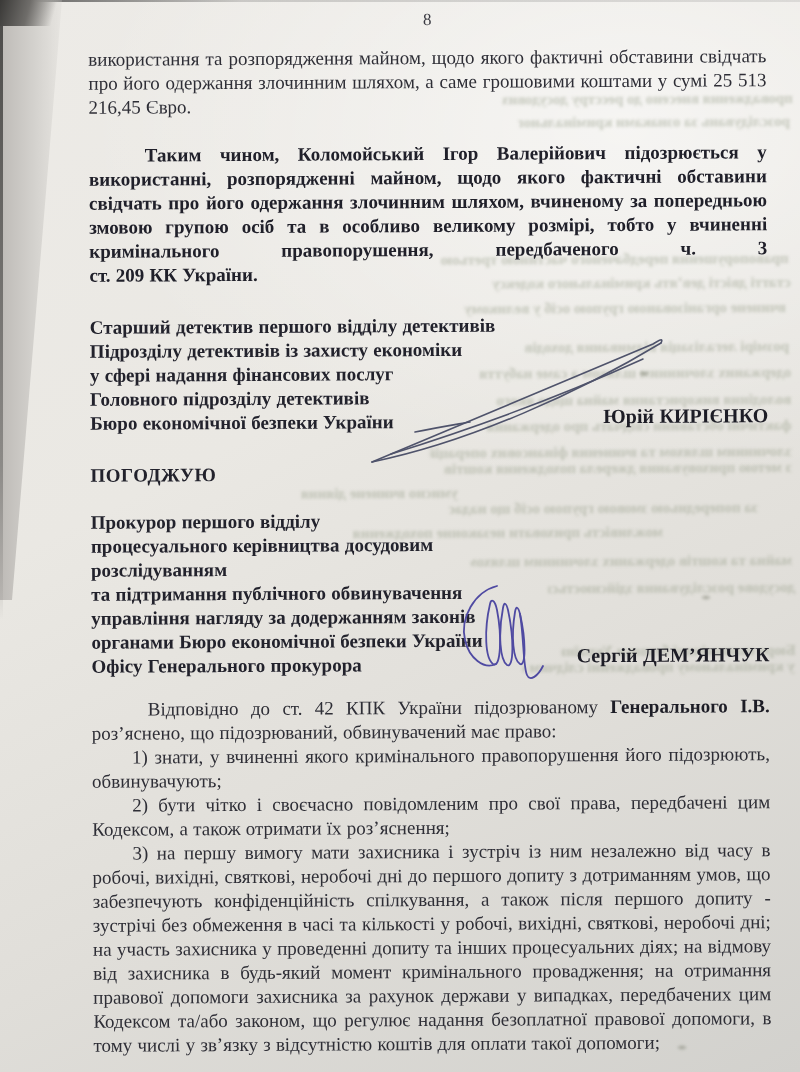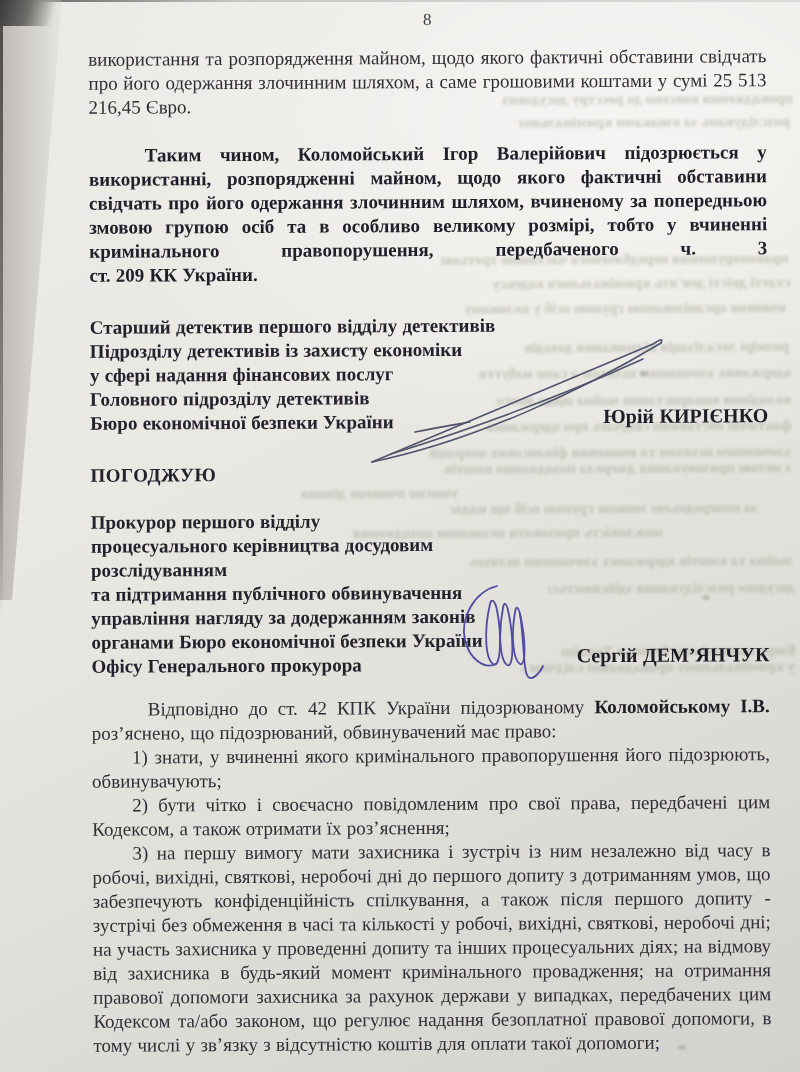--- a/index.html
+++ b/index.html
@@ -140,21 +140,21 @@
         <div>процесуального керівництва досудовим розслідуванням</div>
         <div>та підтримання публічного обвинувачення</div>
         <div>управління нагляду за додержанням законів</div>
         <div>органами Бюро економічної безпеки України</div>
         <div>Офісу Генерального прокурора</div>
       </div>
       <span class="name">Сергій ДЕМ’ЯНЧУК</span>
     </div>
 
     <div class="rights">
-      <div class="intro"><span>Відповідно до ст. 42 КПК України підозрюваному </span><span class="bold-inline">Коломойському І.В.</span><span> роз’яснено, що підозрюваний, обвинувачений має право:</span></div>
+      <div class="intro"><span>Відповідно до ст. 42 КПК України підозрюваному </span><span class="bold-inline">Генерального І.В.</span><span> роз’яснено, що підозрюваний, обвинувачений має право:</span></div>
       <div class="item">1) знати, у вчиненні якого кримінального правопорушення його підозрюють, обвинувачують;</div>
       <div class="item">2) бути чітко і своєчасно повідомленим про свої права, передбачені цим Кодексом, а також отримати їх роз’яснення;</div>
       <div class="item">3) на першу вимогу мати захисника і зустріч із ним незалежно від часу в робочі, вихідні, святкові, неробочі дні до першого допиту з дотриманням умов, що забезпечують конфіденційність спілкування, а також після першого допиту - зустрічі без обмеження в часі та кількості у робочі, вихідні, святкові, неробочі дні; на участь захисника у проведенні допиту та інших процесуальних діях; на відмову від захисника в будь-який момент кримінального провадження; на отримання правової допомоги захисника за рахунок держави у випадках, передбачених цим Кодексом та/або законом, що регулює надання безоплатної правової допомоги, в тому числі у зв’язку з відсутністю коштів для оплати такої допомоги;</div>
     </div>
   </div>
 
   <svg class="sig-svg sig1" width="470" height="160" viewBox="0 0 470 160">
     <g fill="none" stroke="#4f536b" stroke-width="1.6" stroke-linecap="round">
       <path d="M 147 134 C 235 98, 345 50, 428 16 C 433 13, 439 9, 436 15"></path>
       <path d="M 436 15 C 355 64, 245 114, 147 134"></path>

